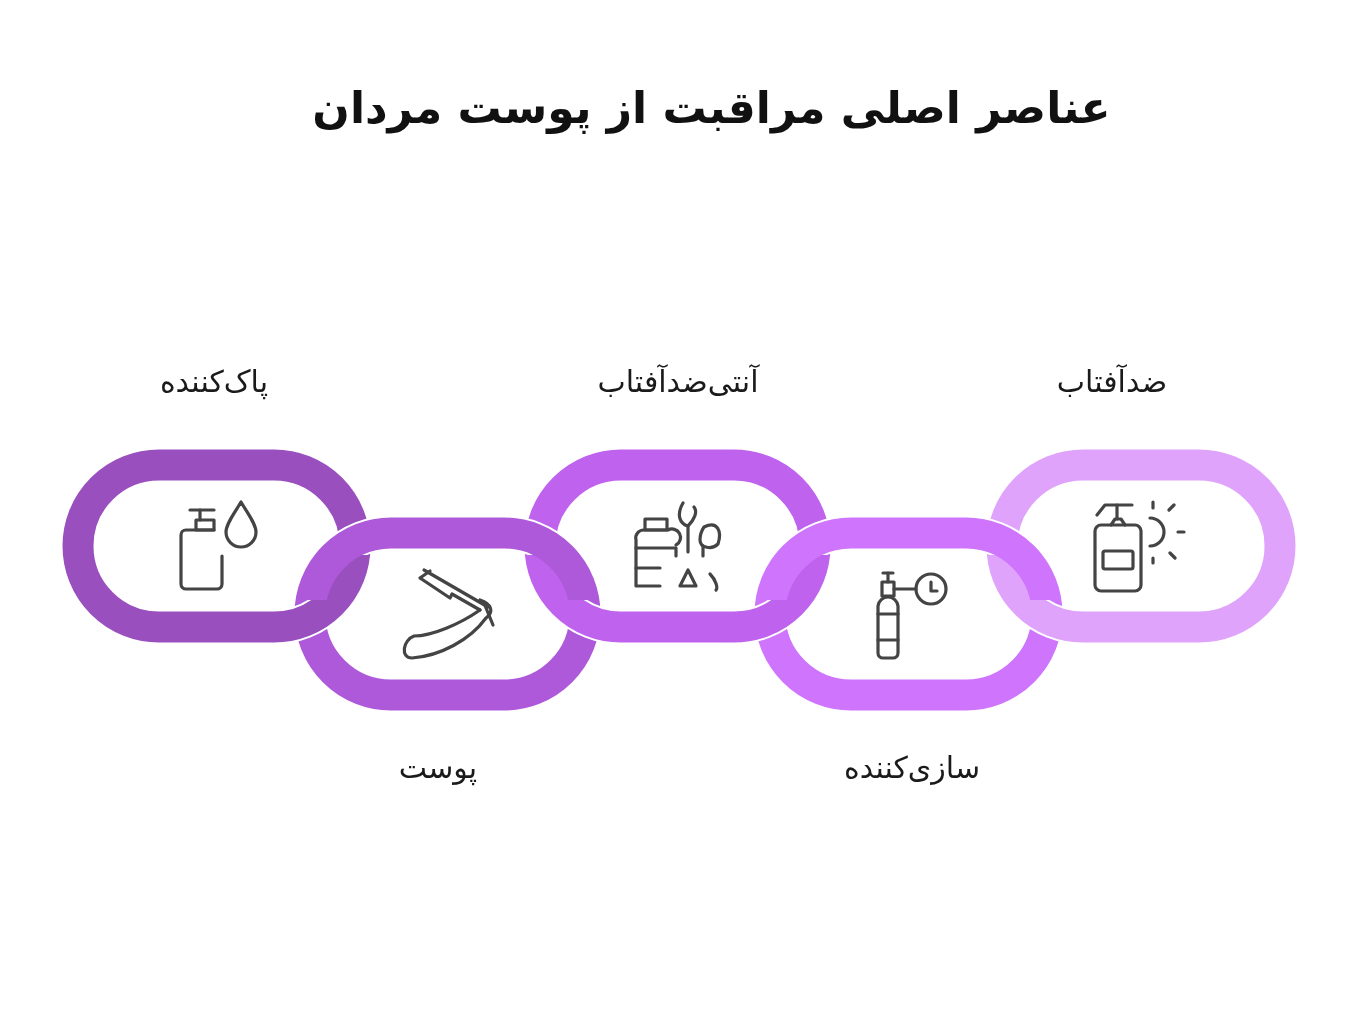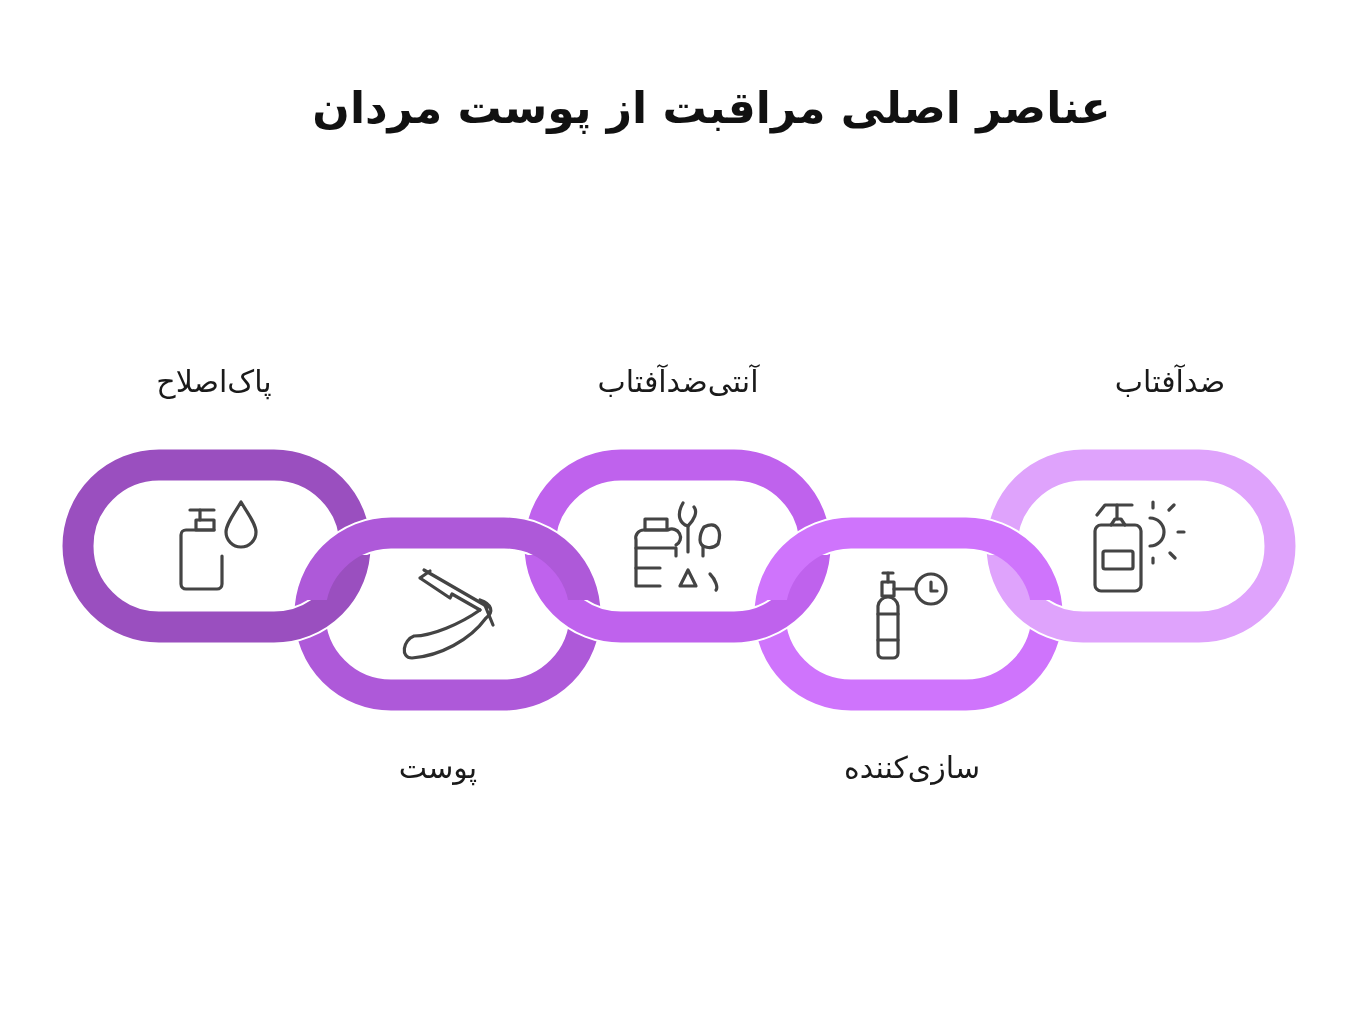--- a/index.html
+++ b/index.html
@@ -6,25 +6,25 @@
   body { width: 1359px; height: 1024px; position: relative; overflow: hidden; font-family: "DejaVu Sans", sans-serif; }
   .title { position: absolute; left: 0; top: 82px; width: 1359px; text-align: center; font-size: 44px; font-weight: bold; color: #111111; direction: rtl; margin-left: 32px; }
   .label { position: absolute; font-size: 30px; color: #1a1a1a; direction: rtl; text-align: center; width: 300px; }
   svg.chain { position: absolute; left: 0; top: 0; }
 </style>
 </head>
 <body>
 
 <div class="title">عناصر اصلی مراقبت از پوست مردان</div>
 
-<div class="label" style="left:64px; top:364px;">پاک‌اصلاح</div>
+<div class="label" style="left:64px; top:364px;">پاک‌کننده</div>
 <div class="label" style="left:288px; top:750px;">پوست</div>
 <div class="label" style="left:528px; top:364px;">آنتی‌ضدآفتاب</div>
 <div class="label" style="left:762px; top:750px;">سازی‌کننده</div>
-<div class="label" style="left:1020px; top:364px;">ضدآفتاب</div>
+<div class="label" style="left:962px; top:364px;">ضدآفتاب</div>
 
 <svg class="chain" width="1359" height="1024" viewBox="0 0 1359 1024">
   <defs>
 
     <path id="L1" d="M159,465 H274 A81,81 0 0 1 274,627 H159 A81,81 0 0 1 159,465 Z"></path>
     <path id="L2" d="M391,533 H504 A81,81 0 0 1 504,695 H391 A81,81 0 0 1 391,533 Z"></path>
     <path id="L3" d="M621,465 H734 A81,81 0 0 1 734,627 H621 A81,81 0 0 1 621,465 Z"></path>
     <path id="L4" d="M851,533 H966 A81,81 0 0 1 966,695 H851 A81,81 0 0 1 851,533 Z"></path>
     <path id="L5" d="M1083,465 H1199 A81,81 0 0 1 1199,627 H1083 A81,81 0 0 1 1083,465 Z"></path>
 

